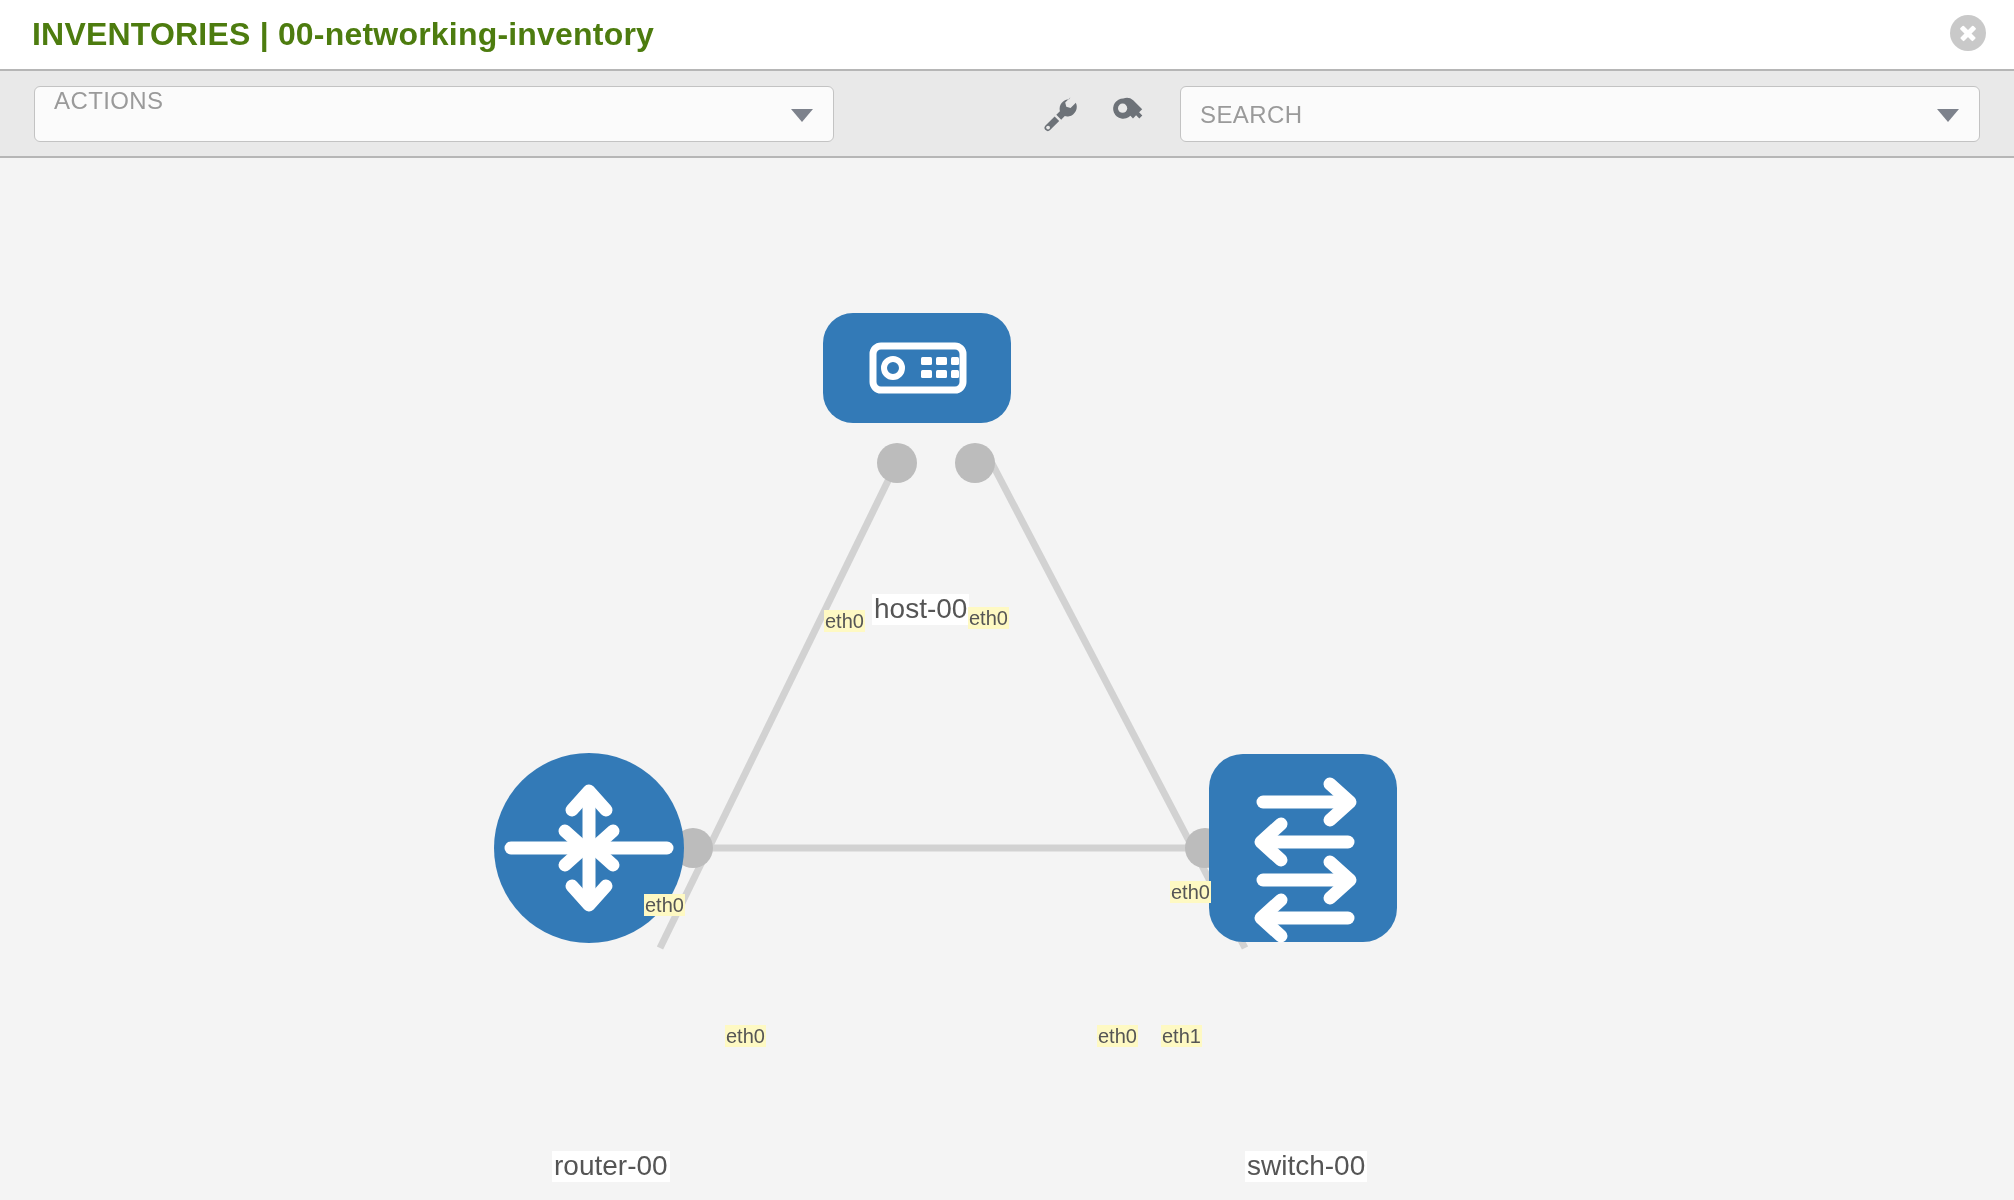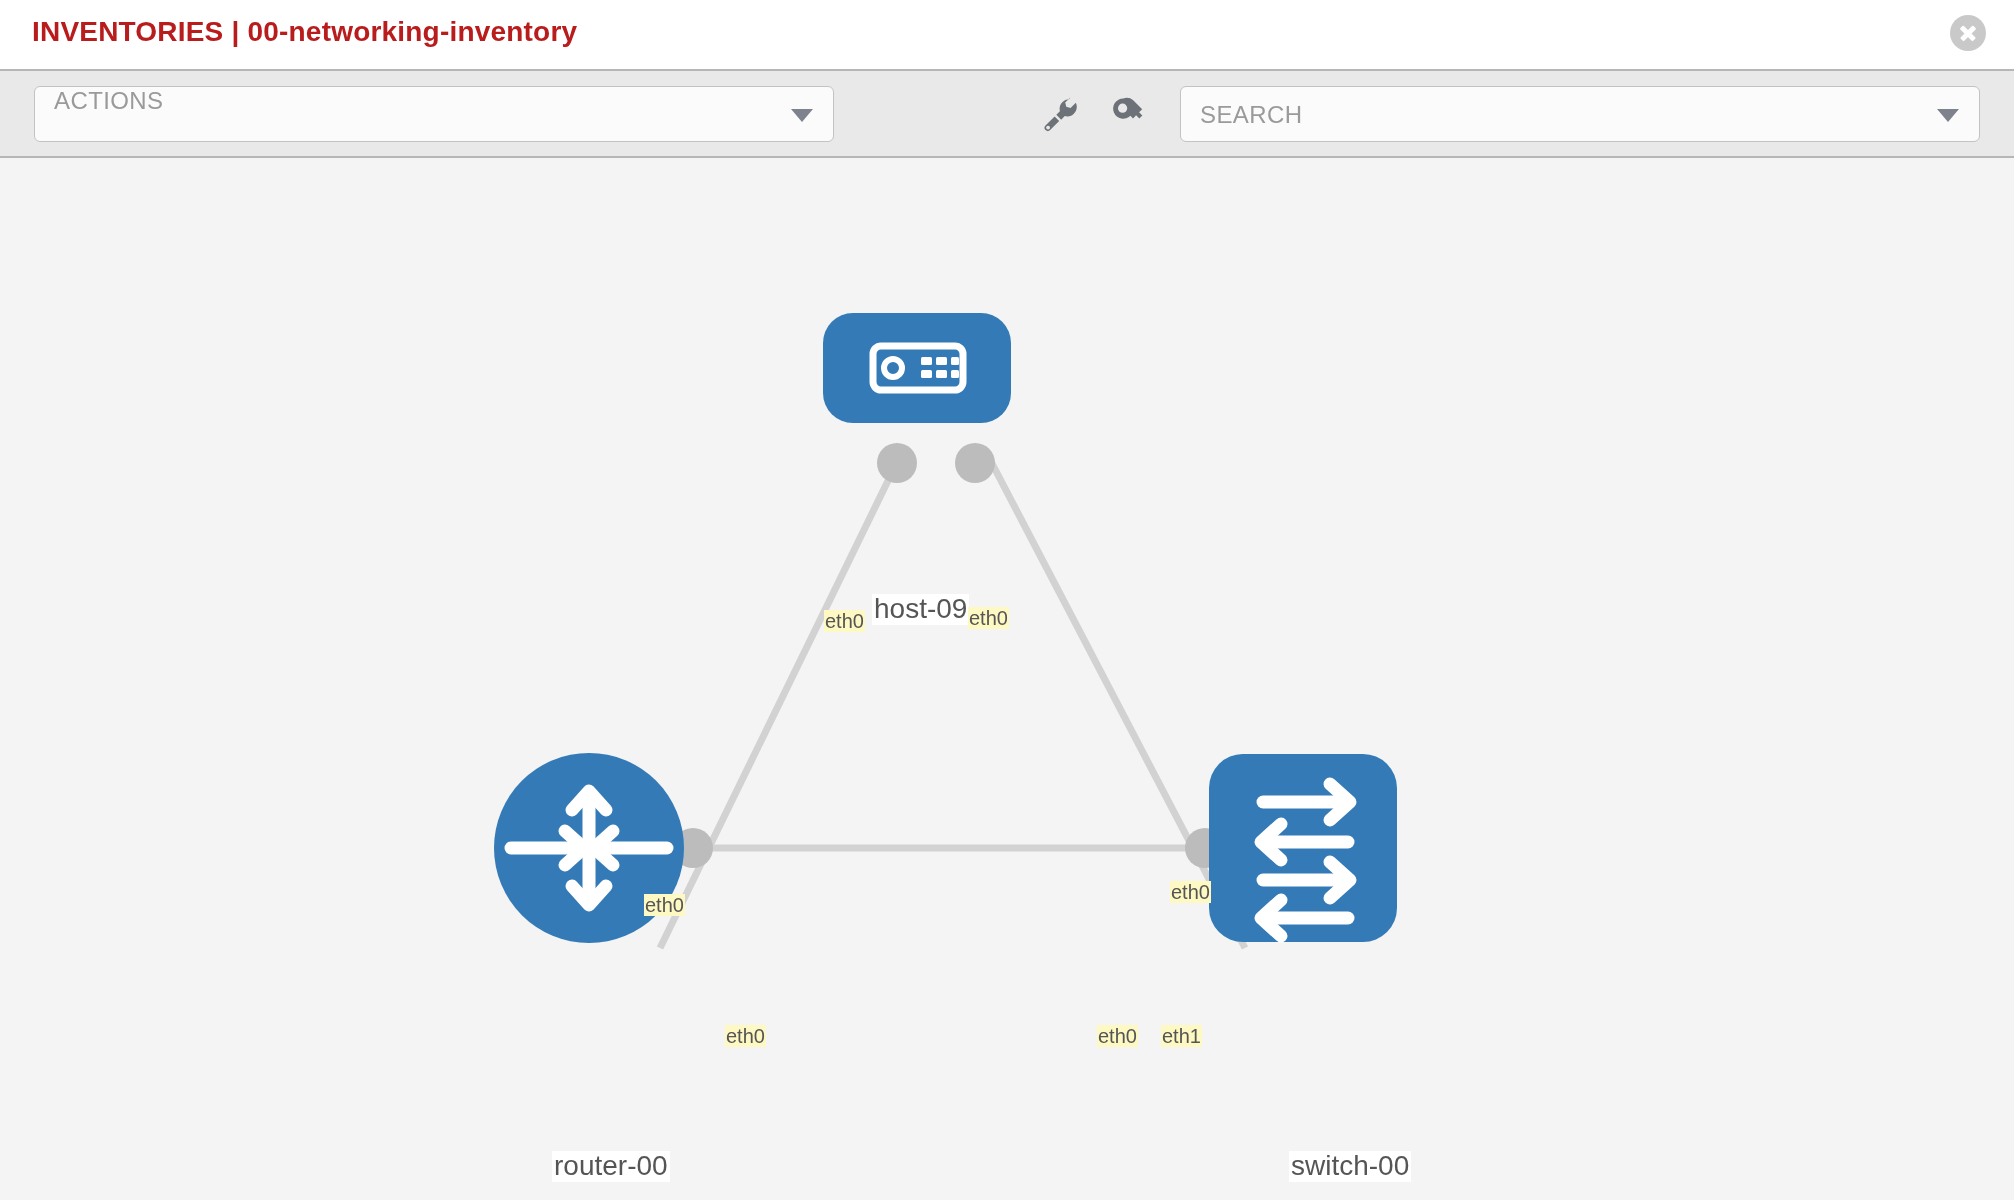--- a/index.html
+++ b/index.html
@@ -25,23 +25,23 @@
     left: 0; top: 0;
     width: 2014px;
     height: 69px;
     background: #ffffff;
     box-sizing: border-box;
   }
   .header-title {
     position: absolute;
     left: 32px;
     top: 16px;
-    font-size: 28px;
+    font-size: 32px;
     font-weight: bold;
-    color: #b91c1c;
+    color: #4d7c0f;
     letter-spacing: 0.2px;
     white-space: nowrap;
   }
   .close-btn {
     position: absolute;
     right: 28px;
     top: 15px;
     width: 36px;
     height: 36px;
     border-radius: 50%;
@@ -278,25 +278,25 @@
 
           <line x1="1263" y1="722" x2="1348" y2="722"></line>
           <polyline points="1330,704 1350,722 1330,740"></polyline>
 
           <line x1="1348" y1="760" x2="1263" y2="760"></line>
           <polyline points="1281,742 1261,760 1281,778"></polyline>
         </g>
       </g>
     </svg>
 
-    <div class="node-label" style="left:872px; top:436px;">host-09</div>
+    <div class="node-label" style="left:872px; top:436px;">host-00</div>
 
     <div class="node-label" style="left:528px; top:993px;margin-left:24px;">router-00</div>
 
-    <div class="node-label" style="left:1245px; top:993px;margin-left:44px;">switch-00</div>
+    <div class="node-label" style="left:1245px; top:993px;">switch-00</div>
 
     <div class="edge-label" style="left:824px; top:452px;">eth0</div>
 
     <div class="edge-label" style="left:968px; top:449px;">eth0</div>
 
     <div class="edge-label" style="left:644px; top:736px;">eth0</div>
 
     <div class="edge-label" style="left:1170px; top:723px;">eth0</div>
 
     <div class="edge-label" style="left:725px; top:867px;">eth0</div>

